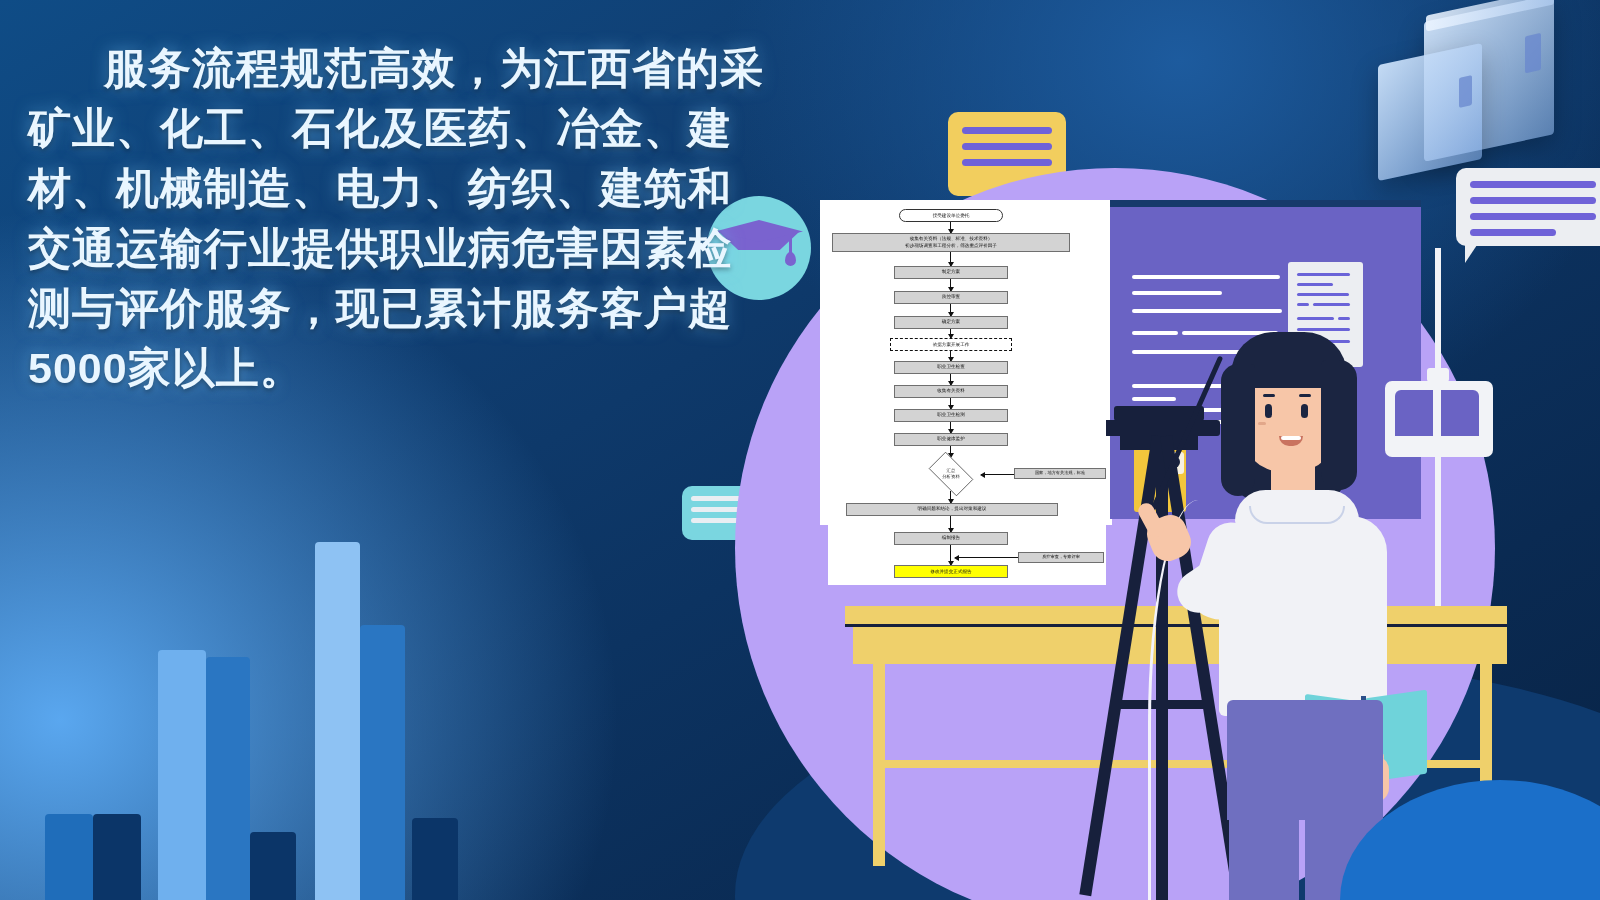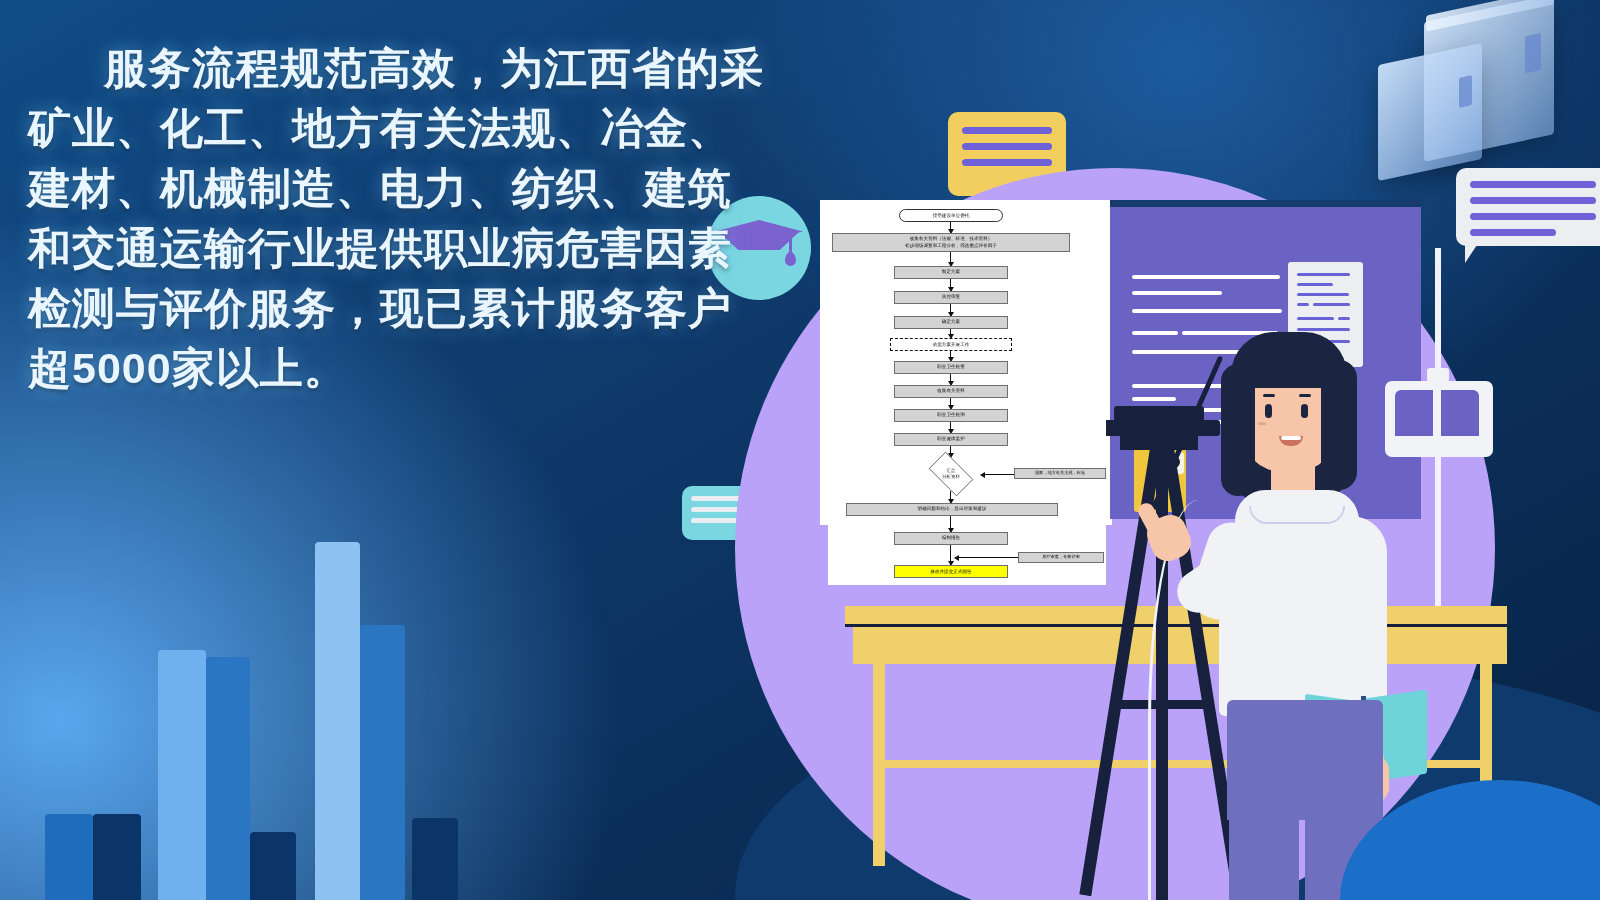--- a/index.html
+++ b/index.html
@@ -121,21 +121,21 @@
       <div class="bar" style="left: 158px; width: 48px; height: 250px; background: rgb(111, 176, 238);"></div>
       <div class="bar" style="left: 206px; width: 44px; height: 243px; background: rgb(42, 118, 194);"></div>
       <div class="bar" style="left: 250px; width: 46px; height: 68px; background: rgb(11, 53, 104);"></div>
       <div class="bar" style="left: 315px; width: 45px; height: 358px; background: rgb(142, 194, 243);"></div>
       <div class="bar" style="left: 360px; width: 45px; height: 275px; background: rgb(42, 118, 194);"></div>
       <div class="bar" style="left: 412px; width: 46px; height: 82px; background: rgb(11, 53, 104);"></div>
     </div>
 
   <div class="wave"></div>
 
-  <div class="headline">服务流程规范高效，为江西省的采矿业、化工、地方有关法规、冶金、建材、机械制造、电力、纺织、建筑和交通运输行业提供职业病危害因素检测与评价服务，现已累计服务客户超5000家以上。</div>
+  <div class="headline">服务流程规范高效，为江西省的采矿业、化工、石化及医药、冶金、建材、机械制造、电力、纺织、建筑和交通运输行业提供职业病危害因素检测与评价服务，现已累计服务客户超5000家以上。</div>
 
   <div class="glass-books">
     <div class="gbook" style="left:60px;top:6px;width:130px;height:140px;
          transform:skewY(-12deg);">
       <div class="spine"></div>
     </div>
     <div class="gbook" style="left:14px;top:52px;width:104px;height:116px;
          transform:skewY(-12deg);background:linear-gradient(135deg,rgba(205,226,250,.95),rgba(136,176,232,.6));">
       <div class="spine"></div>
     </div>

